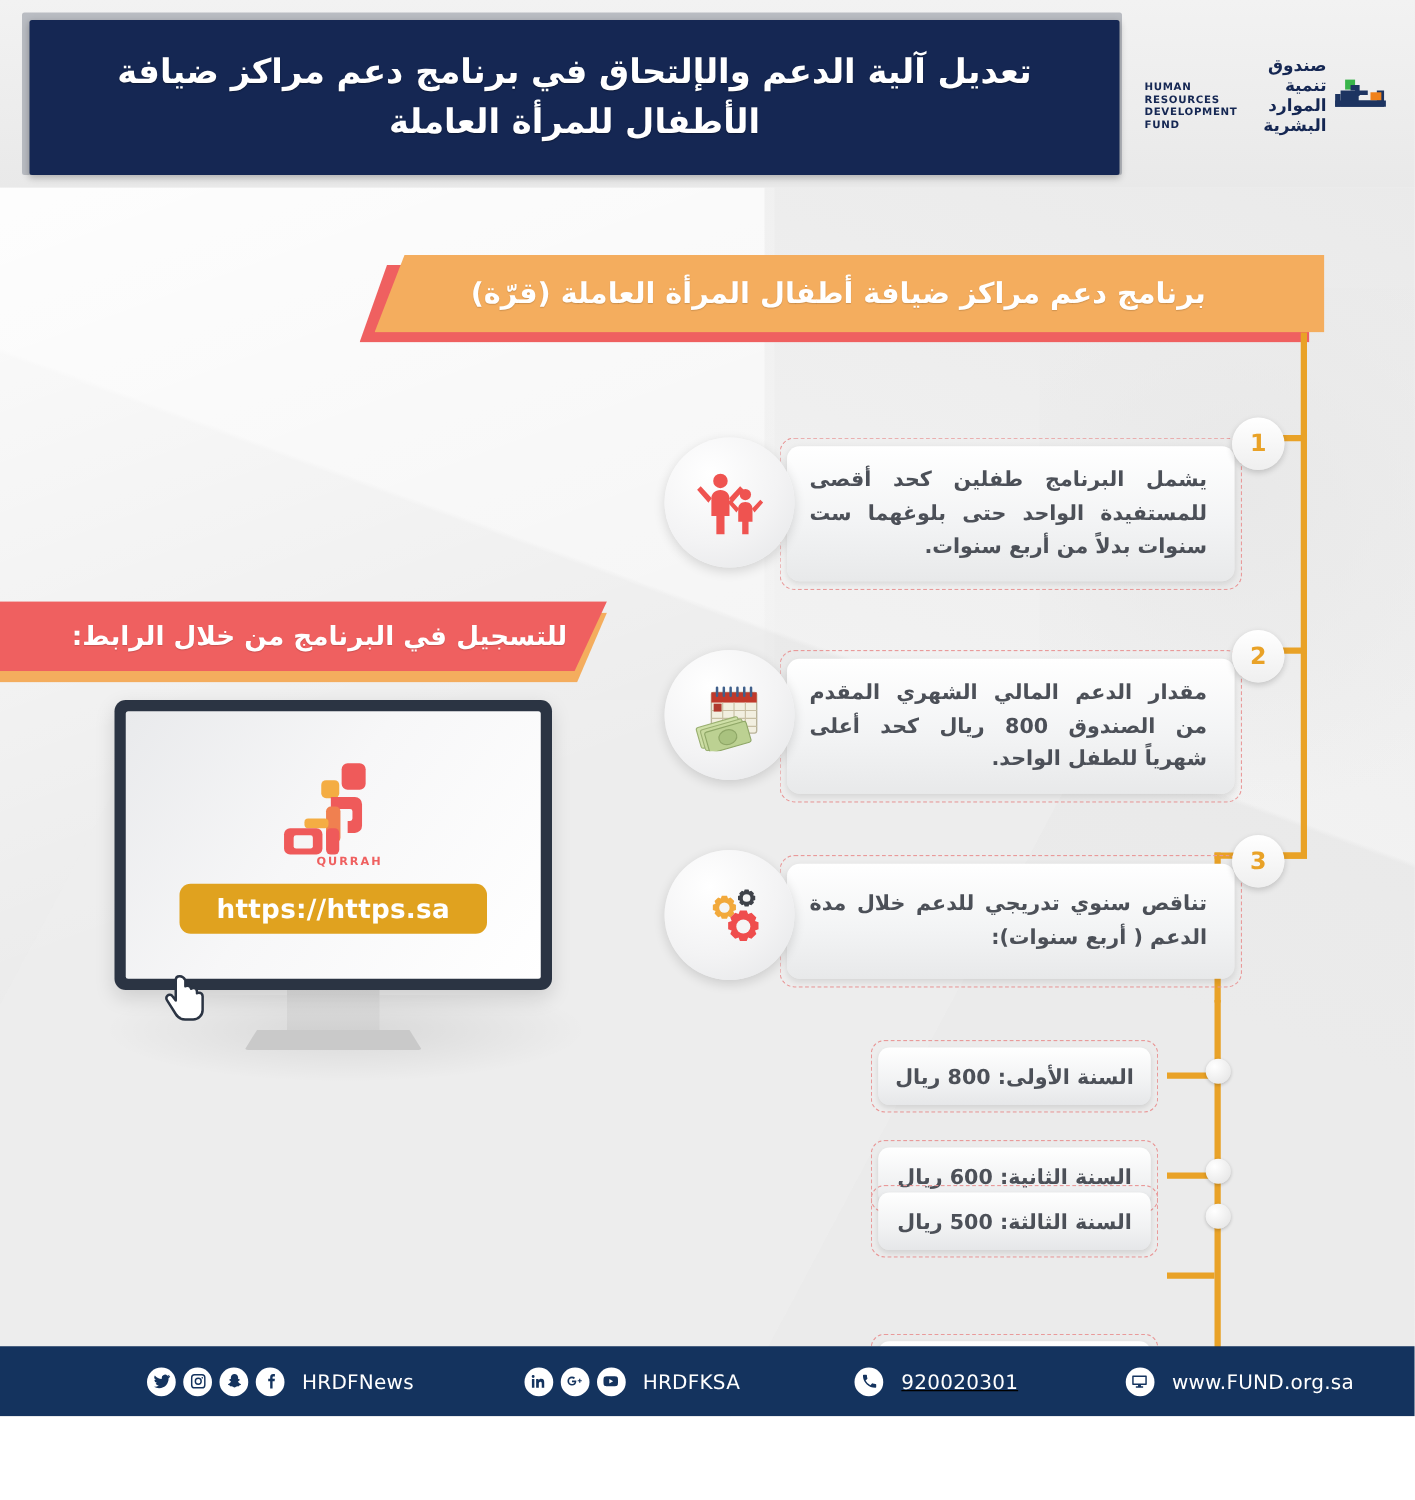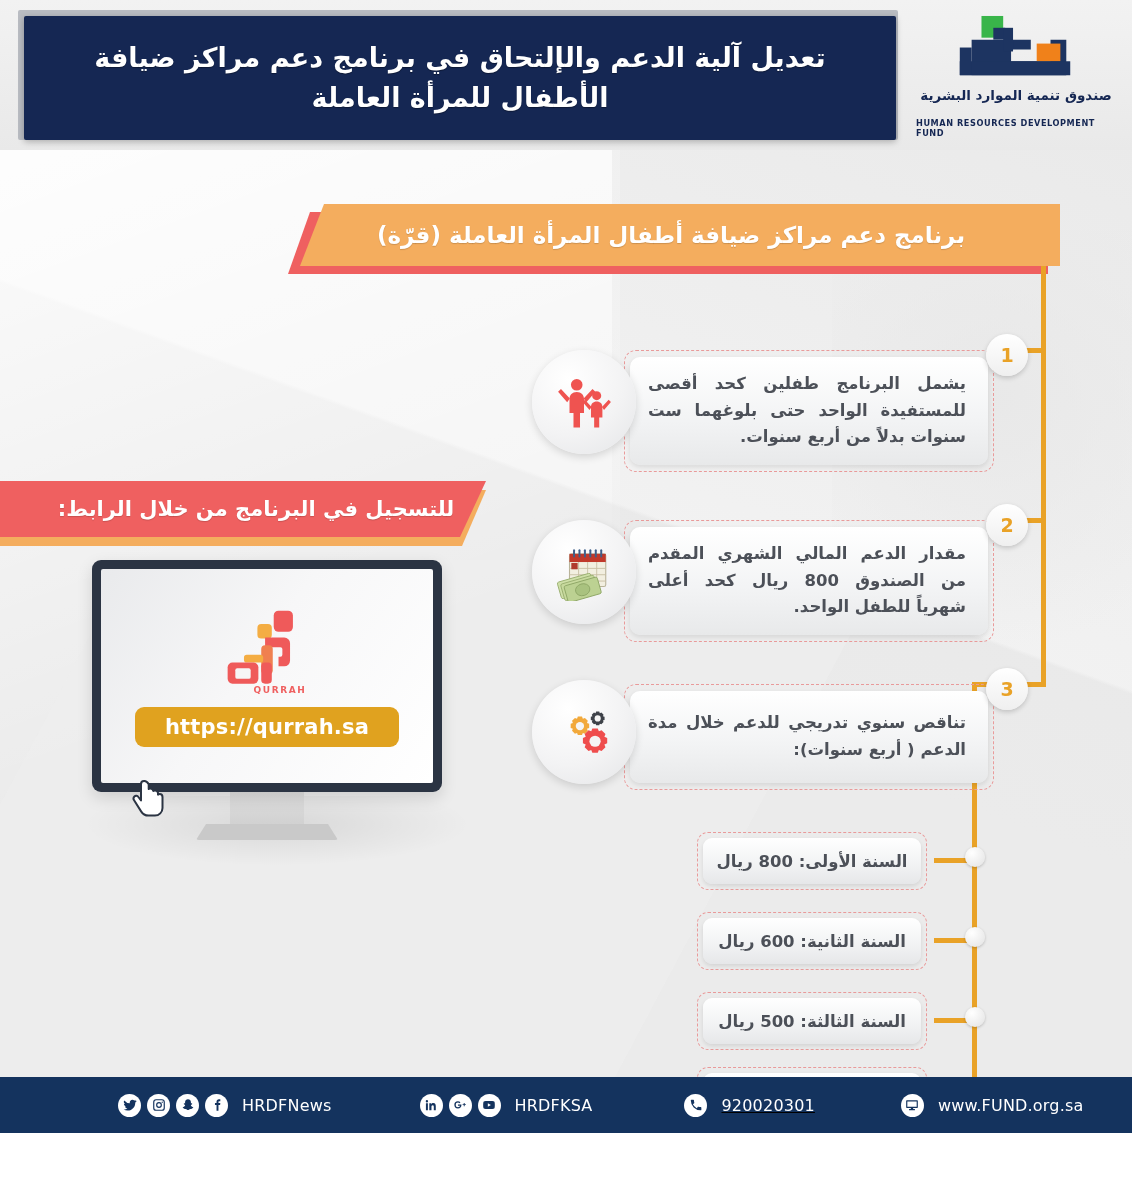--- a/index.html
+++ b/index.html
@@ -69,21 +69,21 @@
     line-height: 1.5;
     text-align: center;
     letter-spacing: .2px;
     padding: 0 26px;
     text-shadow: 0 1px 1px rgba(0,0,0,.35);
   }
 
   
   .logo {
     position: absolute; right: 16px; top: 14px; width: 200px; height: 124px;
-    display: flex; flex-direction: column; align-items: center; justify-content: space-between;
+    display: flex; flex-direction: row; align-items: center; justify-content: space-between;
   }
   .logo-mark { width: 150px; height: 72px; }
   .logo-ar {
     color: #152753; font-size: 13.5px; font-weight: bold; margin-top: 2px; letter-spacing: .2px;
   }
   .logo-en {
     color: #152753; font-size: 8.2px; font-weight: bold; letter-spacing: .55px;
     direction: ltr; margin-top: 15px;
   }
 
@@ -405,21 +405,21 @@
   </div>
 
   <div class="year" style="top:912px;">
     <div class="year-dash"></div>
     <div class="year-card">
       <div class="year-text">السنة الثانية:  600 ريال</div>
     </div>
     <div class="year-dot"></div>
   </div>
 
-  <div class="year" style="top:992px;">
+  <div class="year" style="top:948px;">
     <div class="year-dash"></div>
     <div class="year-card">
       <div class="year-text">السنة الثالثة: 500 ريال</div>
     </div>
     <div class="year-dot"></div>
   </div>
 
   <div class="year" style="top:1067px;">
     <div class="year-dash"></div>
     <div class="year-card">
@@ -443,21 +443,21 @@
           <rect x="57" y="8" width="20" height="22" rx="5" fill="#ef5a5a"></rect>
           <rect x="40" y="22" width="15" height="15" rx="4" fill="#f4ad43"></rect>
           <path d="M48 36 h20 a6 6 0 0 1 6 6 v18 a6 6 0 0 1 -6 6 h-6 v-10 h2 a2 2 0 0 0 2 -2 v-6 a2 2 0 0 0 -2 -2 h-16 z" fill="#ef5a5a"></path>
           <rect x="44" y="44" width="12" height="30" rx="4" fill="#f08050"></rect>
           <rect x="26" y="54" width="20" height="8" rx="3" fill="#f4ad43"></rect>
           <path d="M14 62 h22 a5 5 0 0 1 5 5 v12 a5 5 0 0 1 -5 5 h-22 a5 5 0 0 1 -5 -5 v-12 a5 5 0 0 1 5 -5 z" fill="#ef5a5a"></path>
           <rect x="17" y="68" width="16" height="11" rx="2" fill="#f6f6f6"></rect>
           <rect x="44" y="62" width="11" height="22" rx="4" fill="#ef5a5a"></rect>
         </svg>
         <div class="qurrah-word">QURRAH</div>
-        <div class="url-pill">https://qurrah.sa</div>
+        <div class="url-pill">https://https.sa</div>
       </div>
     </div>
     <svg class="cursor-hand" viewBox="0 0 34 44">
       <path d="M12 3c-2 0-3 1.4-3 3.2v16.2l-2.6-3.4c-1-1.4-2.9-1.6-4-.5-1 1-1.1 2.6-.3 3.8l7 11.1c1.6 2.6 4.4 4.2 7.4 4.2h6.4c4.2 0 7.6-3.4 7.6-7.6V19c0-1.6-1.3-2.9-2.9-2.9-.6 0-1.1.2-1.6.5v-1.3c0-1.6-1.3-2.9-2.9-2.9-.7 0-1.3.2-1.8.6-.2-1.4-1.4-2.5-2.9-2.5-.6 0-1.2.2-1.7.5V6.2C15.7 4.4 14.3 3 12.4 3z" fill="#ffffff" stroke="#2b3443" stroke-width="2" stroke-linejoin="round"></path>
     </svg>
   </div>
 
   <div class="footer">
 
     <div class="foot-group foot-g1">

